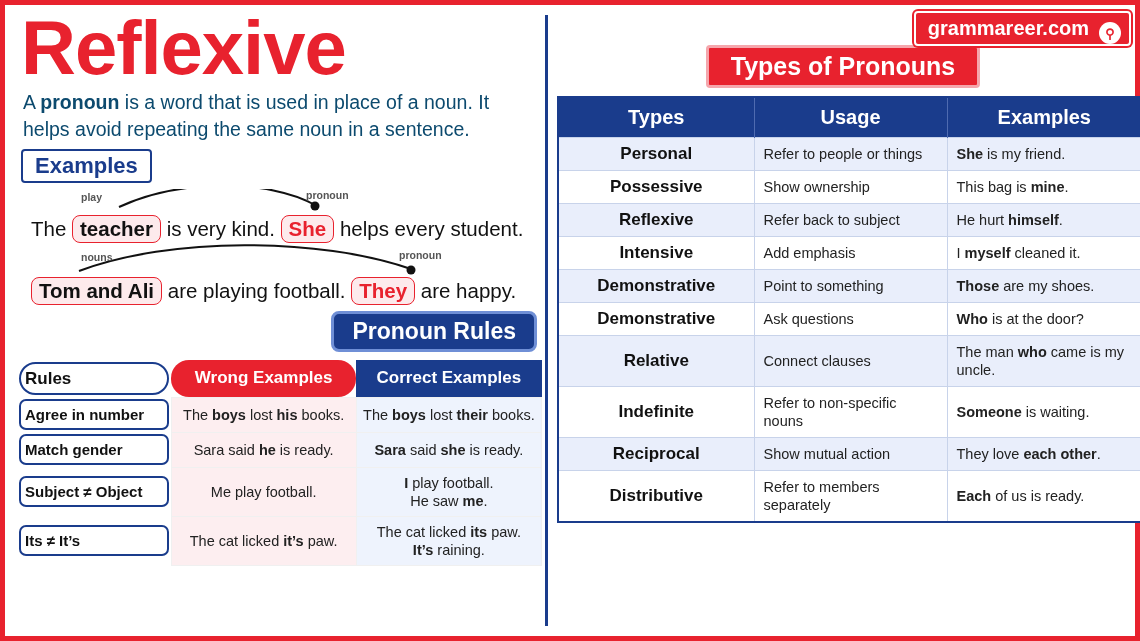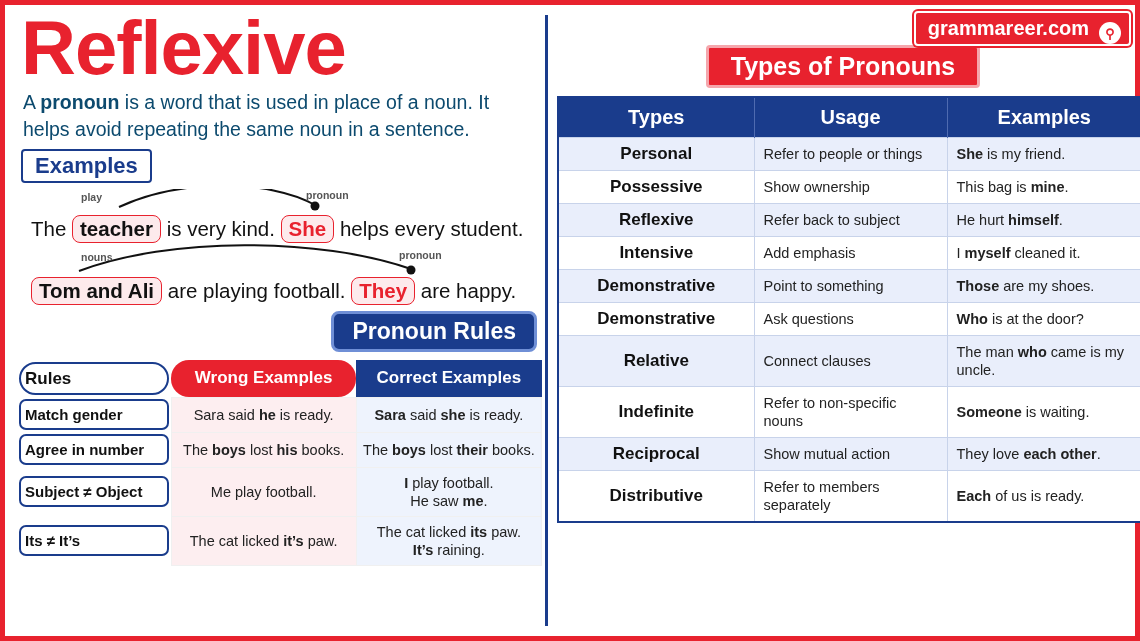--- a/index.html
+++ b/index.html
@@ -180,31 +180,31 @@
           <td class="rule-cell">
             <div class="rule-box round">Rules</div>
           </td>
           <td class="hdr-wrong">Wrong Examples</td>
           <td class="hdr-correct">Correct Examples</td>
         </tr>
       </tbody>
       <tbody id="rules-body">
           <tr>
             <td class="rule-cell">
+              <div class="rule-box">Agree in number</div>
+            </td>
+            <td class="cell-wrong">The <b>boys</b> lost <b>his</b> books.</td>
+            <td class="cell-correct">The <b>boys</b> lost <b>their</b> books.</td>
+          </tr>
+          <tr>
+            <td class="rule-cell">
               <div class="rule-box">Match gender</div>
             </td>
             <td class="cell-wrong">Sara said <b>he</b> is ready.</td>
             <td class="cell-correct"><b>Sara</b> said <b>she</b> is ready.</td>
-          </tr>
-          <tr>
-            <td class="rule-cell">
-              <div class="rule-box">Agree in number</div>
-            </td>
-            <td class="cell-wrong">The <b>boys</b> lost <b>his</b> books.</td>
-            <td class="cell-correct">The <b>boys</b> lost <b>their</b> books.</td>
           </tr>
           <tr>
             <td class="rule-cell">
               <div class="rule-box">Subject ≠ Object</div>
             </td>
             <td class="cell-wrong">Me play football.</td>
             <td class="cell-correct"><b>I</b> play football.<br>He saw <b>me</b>.</td>
           </tr>
           <tr>
             <td class="rule-cell">

